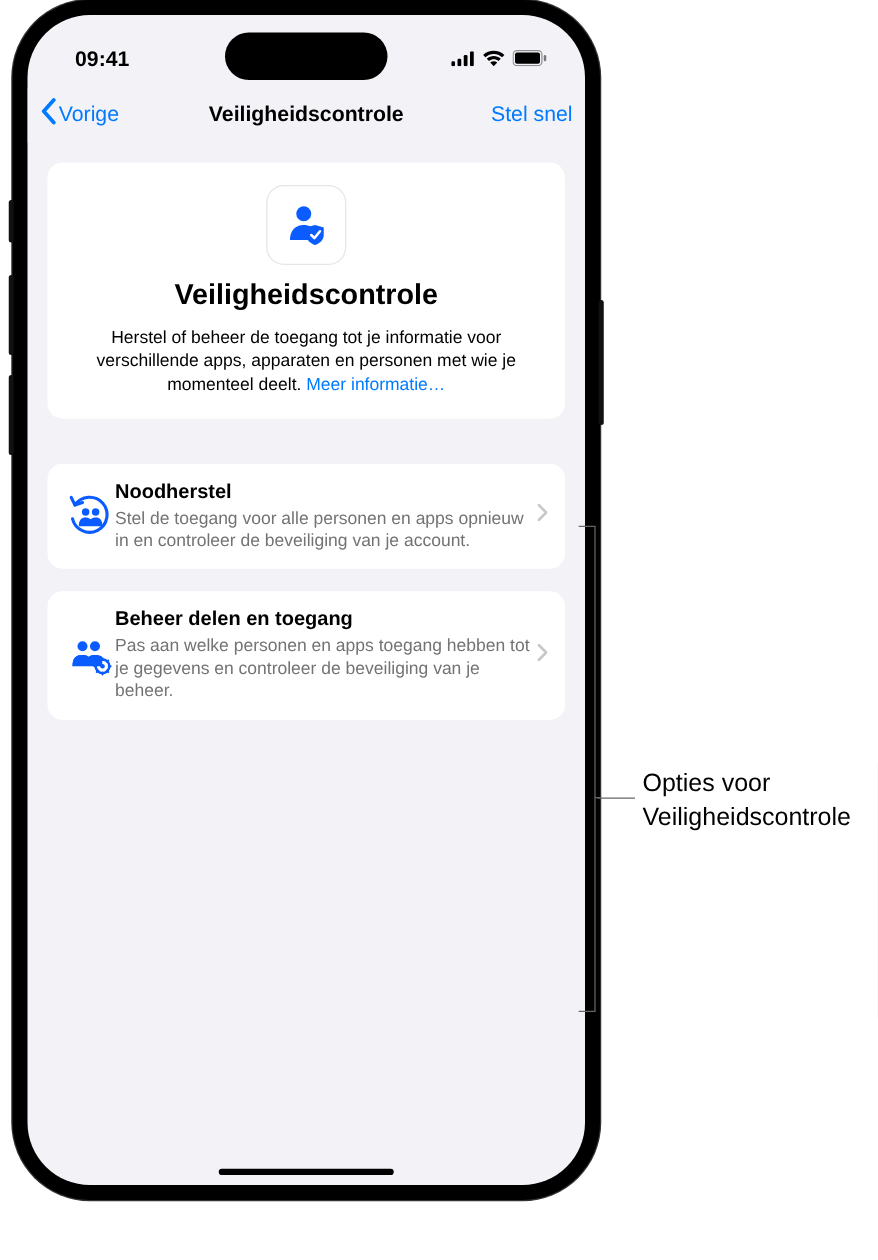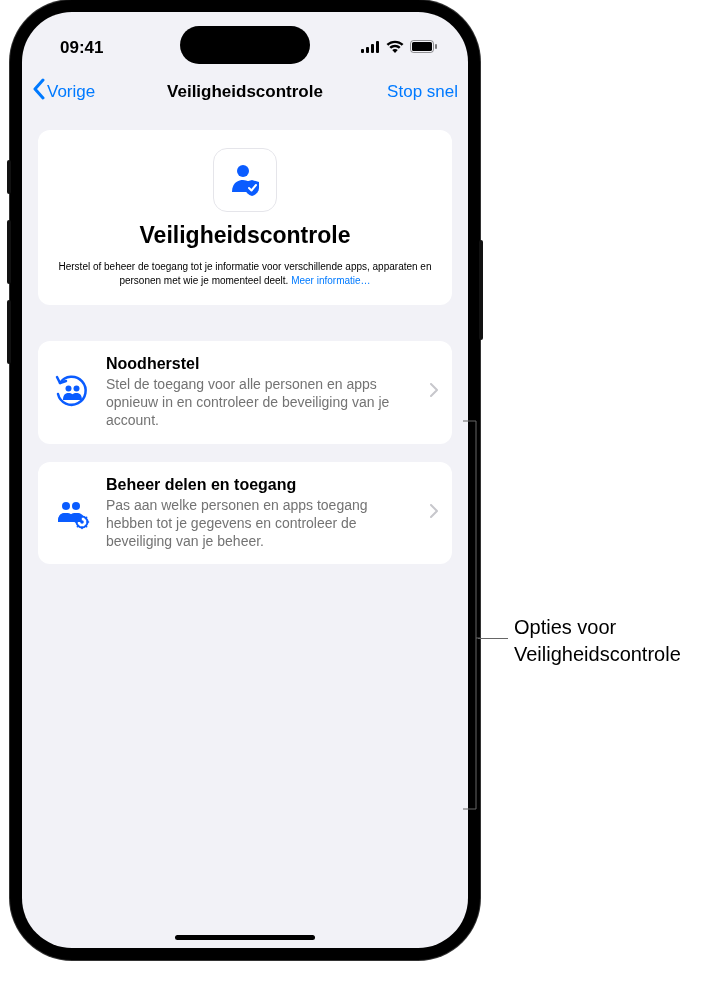--- a/index.html
+++ b/index.html
@@ -117,39 +117,38 @@
       justify-content: center;
       margin: 0 auto 10px;
     }
     .card-title {
       font-size: 23px;
       font-weight: 700;
       color: #000;
       margin-bottom: 8px;
     }
     .card-desc {
-      font-size: 10px;
+      font-size: 14px;
       line-height: 1.35;
       color: #000;
       margin-top: 11px;
     }
     .card-link {
       color: #007aff;
       cursor: pointer;
     }
     .option-list {
       margin-top: 36px;
     }
     .option {
       background: #fff;
       border-radius: 12px;
       padding: 14px 14px;
       display: flex;
       align-items: center;
-      gap: 14px;
       margin-bottom: 18px;
       cursor: pointer;
     }
     .option-icon {
       width: 40px;
       flex: 0 0 40px;
       display: flex;
       align-items: center;
       justify-content: center;
     }
@@ -247,21 +246,21 @@
     <div class="nav-bar">
       <div class="nav-back">
         <span class="nav-back-chevron">
           <svg width="13" height="22" viewBox="0 0 13 22">
               <path d="M11 2 L3 11 L11 20" stroke="#007aff" stroke-width="3" fill="none" stroke-linecap="round" stroke-linejoin="round"></path>
             </svg>
         </span>
         <span>Vorige</span>
       </div>
       <div class="nav-title">Veiligheidscontrole</div>
-      <div class="nav-action">Stop snel</div>
+      <div class="nav-action">Stel snel</div>
     </div>
 
     <div class="content">
       <div class="card">
         <div class="card-icon-wrap">
           <svg width="40" height="40" viewBox="0 0 40 40">
             <circle cx="18" cy="11" r="6" fill="#0a5cff"></circle>
             <path d="M7 32 C7 22 14 20 18 20 C20 20 22 20.5 24 21.5 L24 32 Z" fill="#0a5cff"></path>
             <path d="M27 20 L34 22 L34 28 C34 32 30.5 35 27 36 C23.5 35 20 32 20 28 L20 22 Z" fill="#0a5cff"></path>
             <path d="M24 28 L26.5 30.5 L31 25" stroke="#fff" stroke-width="2" fill="none" stroke-linecap="round" stroke-linejoin="round"></path>

